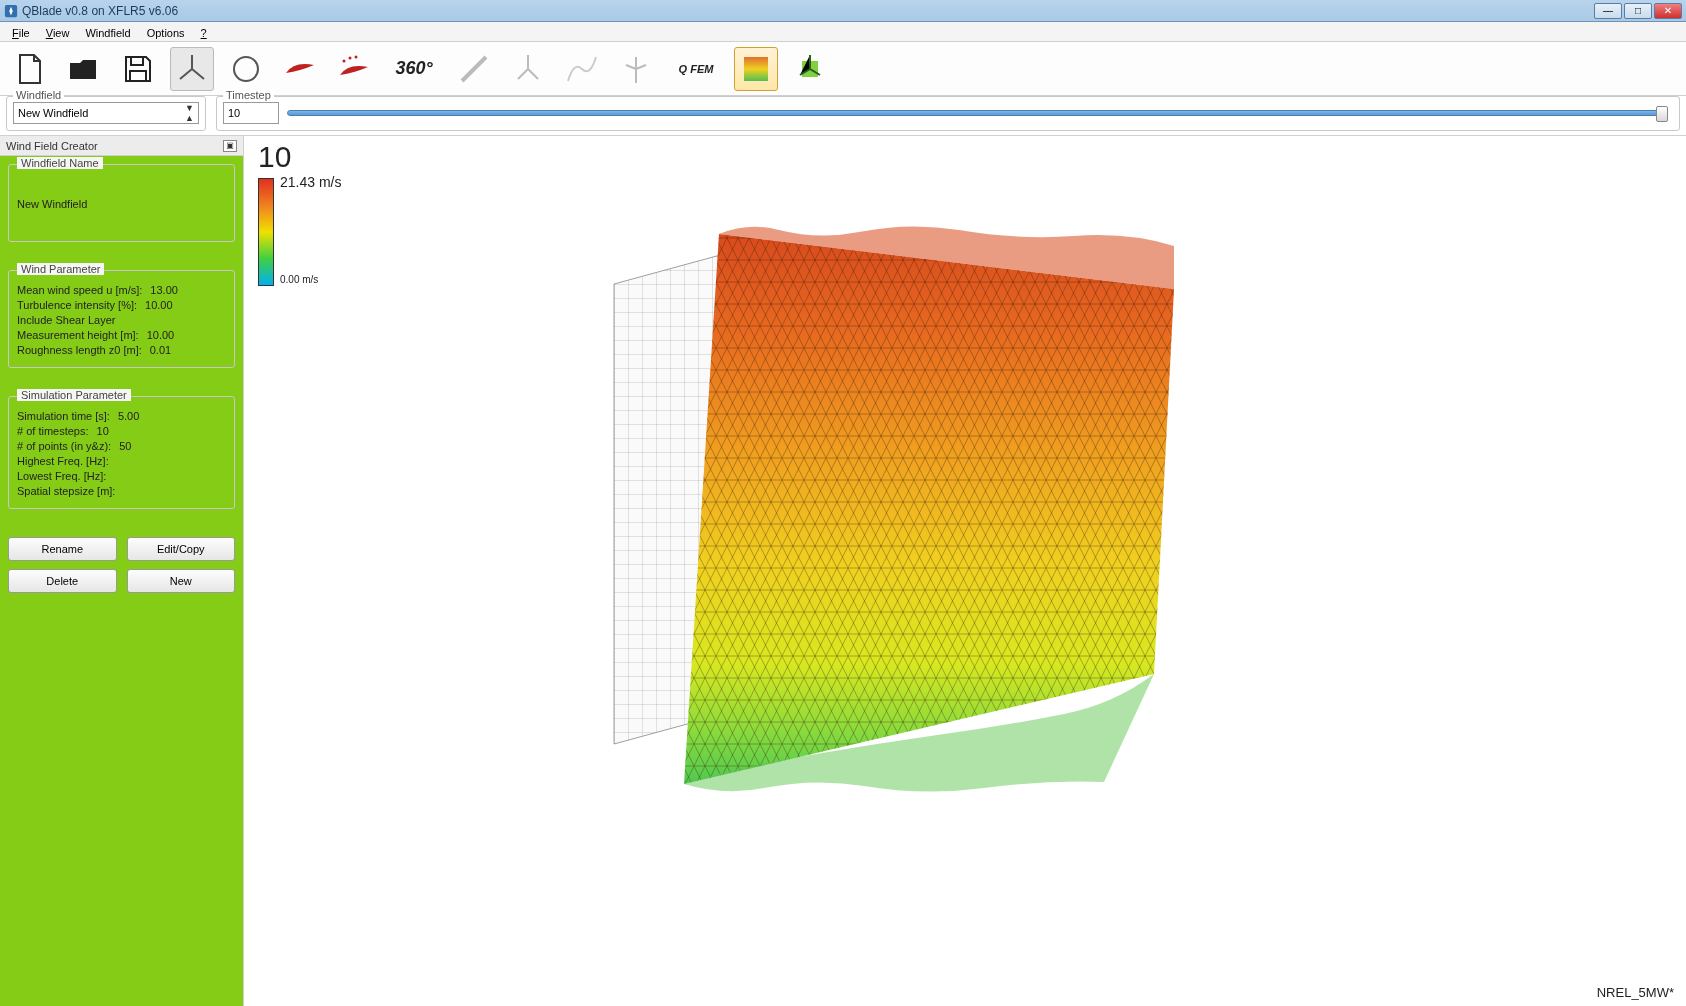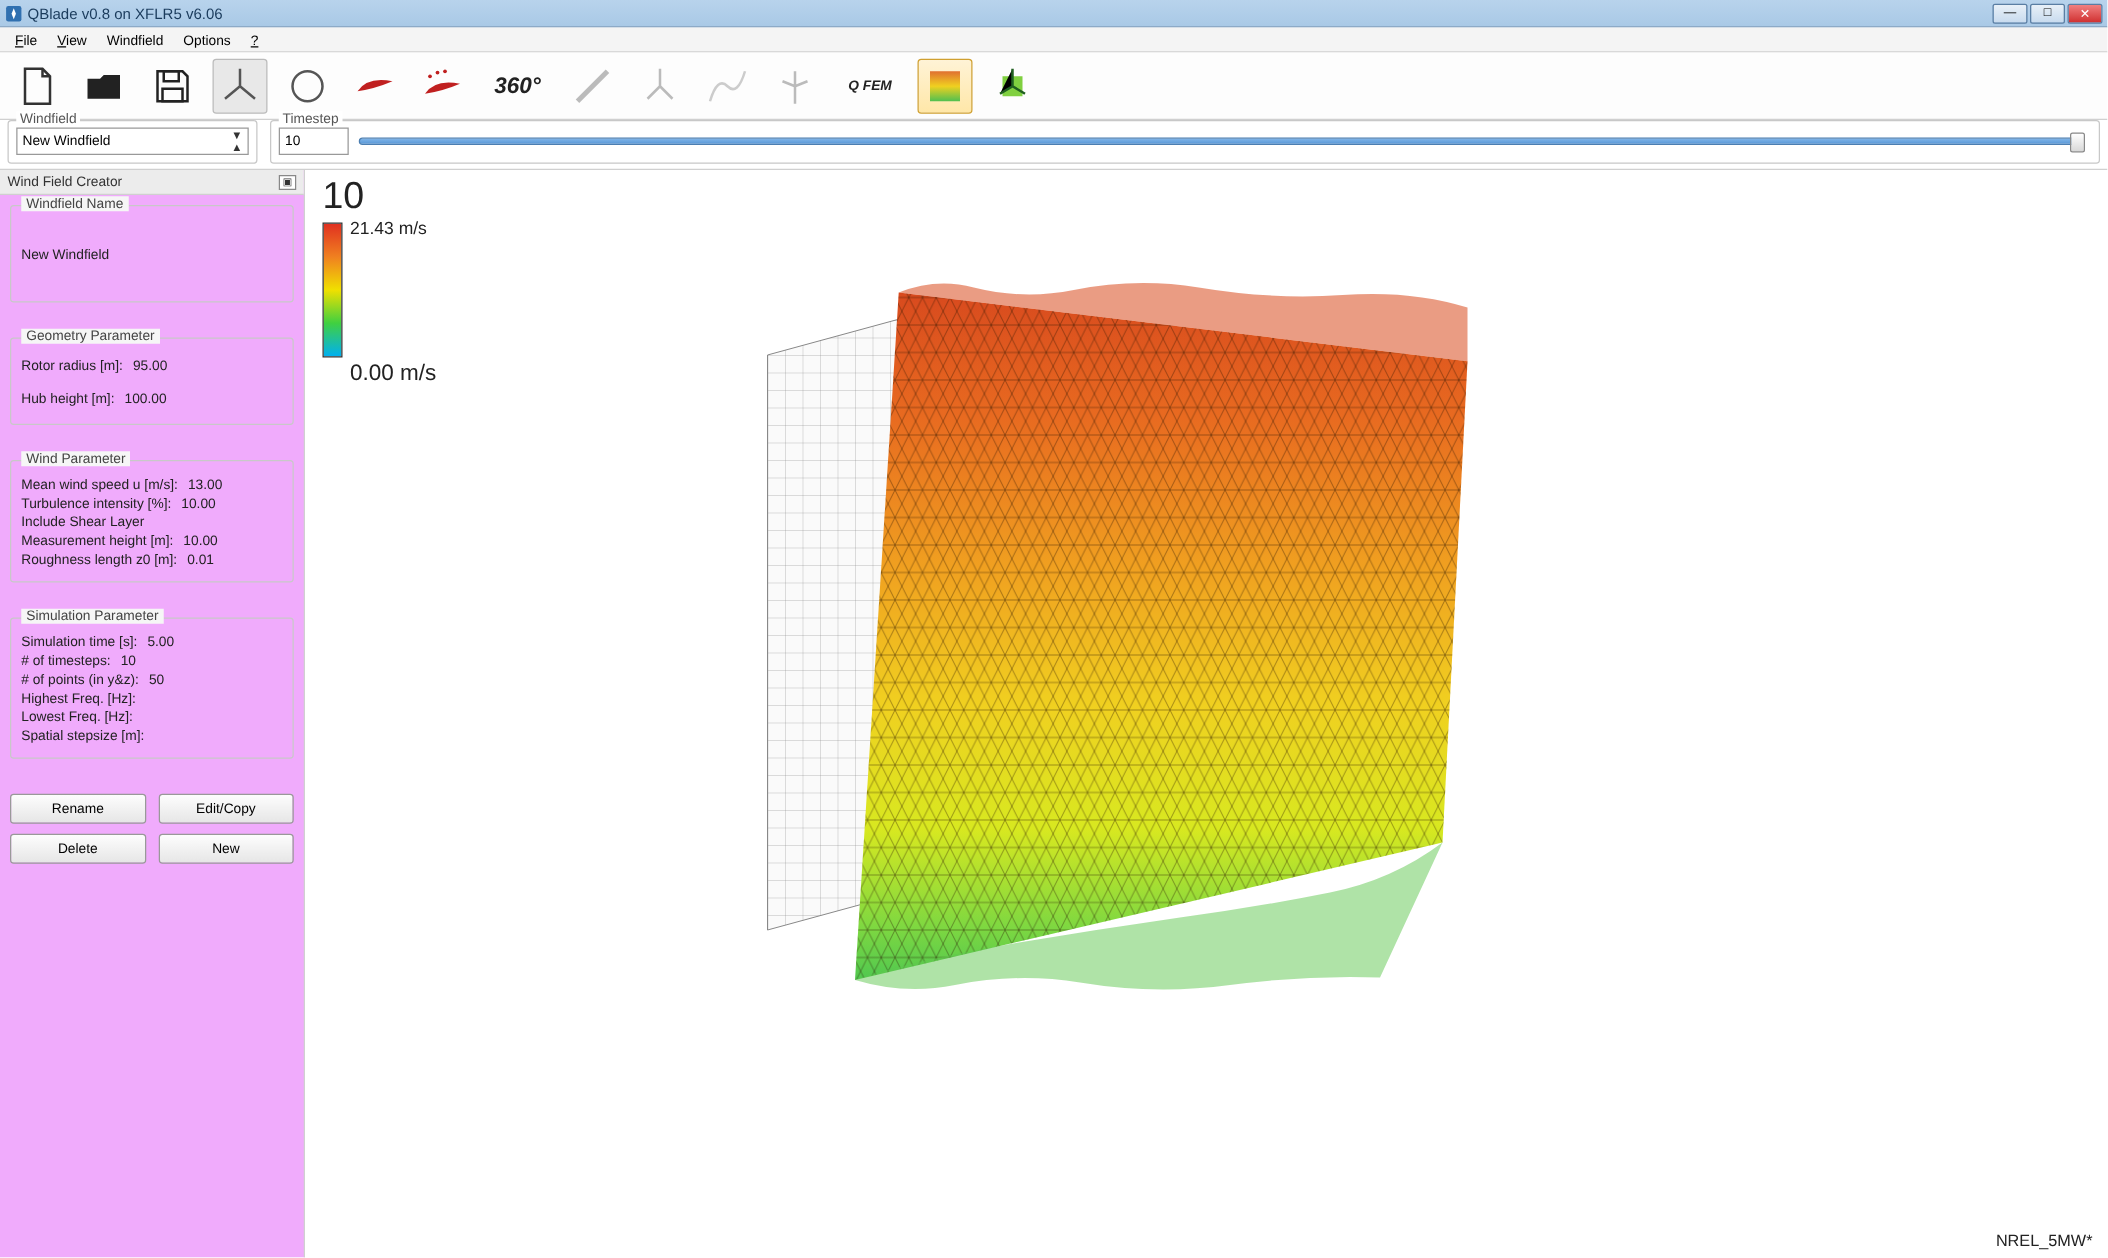--- a/index.html
+++ b/index.html
@@ -33,38 +33,38 @@
 .ctrlgroup.windfield { width: 200px; }
 .ctrlgroup.timestep { flex: 1; gap: 8px; }
 .combo { width: 100%; height: 22px; border: 1px solid #999; background: #fff; padding: 0 4px; display: flex; align-items: center; justify-content: space-between; }
 .combo .arrow { font-size: 9px; color: #333; }
 .tsinput { width: 56px; height: 22px; border: 1px solid #999; padding: 0 4px; background:#fff; }
 .slider-track { flex: 1; height: 6px; background: linear-gradient(#7fb4e8,#5a99d8); border: 1px solid #4b7eb1; border-radius: 3px; position: relative; margin-right: 10px; }
 .slider-thumb { position: absolute; right: -6px; top: -5px; width: 12px; height: 16px; background: linear-gradient(#fff,#d8d8d8); border: 1px solid #888; border-radius: 2px; }
 
 
 .main { display: flex; height: 870px; }
-.sidebar { width: 244px; border-right: 1px solid #d0d0d0; background: #f0abfc; display: flex; flex-direction: column; }
+.sidebar { width: 244px; border-right: 1px solid #d0d0d0; background: #84cc16; display: flex; flex-direction: column; }
 .panelhead { height: 20px; background: #ececec; border-bottom: 1px solid #d0d0d0; display: flex; align-items: center; padding: 0 6px; font-size: 11px; color: #333; justify-content: space-between;}
 .panelhead .dock { width: 14px; height: 12px; border: 1px solid #888; font-size: 8px; text-align: center; line-height: 10px; background:#fff;}
 .panelbody { padding: 8px; overflow: auto; }
 .fieldset { border: 1px solid #c8c8c8; border-radius: 3px; padding: 10px 8px 8px 8px; position: relative; margin-bottom: 28px; }
 .fieldset .legend { position: absolute; top: -8px; left: 8px; background: #f6f6f6; padding: 0 4px; color: #444; }
 .fieldset .row { display: flex; justify-content: flex-start; gap: 8px; margin: 3px 0; color: #222; }
 .fieldset .row .lbl { }
 .fieldset .row .val { }
 .btnrow { display: flex; gap: 10px; margin-top: 4px; }
 .qbtn { flex: 1; height: 24px; border: 1px solid #999; background: linear-gradient(#fdfdfd,#e6e6e6); border-radius: 3px; cursor: pointer; }
 
 
 .canvas { flex: 1; position: relative; background: #fff; }
 .ts-big { position: absolute; left: 14px; top: 4px; font-size: 30px; color: #222; }
 .legendbar { position: absolute; left: 14px; top: 42px; width: 16px; height: 108px; background: linear-gradient(to bottom, #e03020, #f08020, #f0e000, #40d040, #00b0f0); border: 1px solid #333; }
 .leg-top { position: absolute; left: 36px; top: 38px; font-size: 14px; color: #222; }
-.leg-bot { position: absolute; left: 36px; top: 152px; font-size: 18px; color: #222; }
+.leg-bot { position: absolute; left: 36px; top: 138px; font-size: 10px; color: #222; }
 .projlabel { position: absolute; right: 12px; bottom: 6px; font-size: 13px; color: #222; }
 
 
 .surface { position: absolute; left: 340px; top: 58px; width: 650px; height: 620px; }
 .surface svg { width: 100%; height: 100%; }
 
 </style>
 </head>
 <body>
 
@@ -201,31 +201,20 @@
     <div class="panelbody">
       <div class="fieldset">
         <span class="legend">Windfield Name</span>
         <div style="height:20px"></div>
         <div class="row">
             <span>New Windfield</span>
           </div>
         <div style="height:20px"></div>
       </div>
 
-      <div class="fieldset">
-        <span class="legend">Geometry Parameter</span>
-        <div class="row" style="margin-top:6px;margin-bottom:14px;">
-            <span class="lbl">Rotor radius [m]:</span>
-            <span class="val">95.00</span>
-          </div>
-        <div class="row" style="margin-bottom:6px;">
-            <span class="lbl">Hub height [m]:</span>
-            <span class="val">100.00</span>
-          </div>
-      </div>
 
       <div class="fieldset">
         <span class="legend">Wind Parameter</span>
         <div class="row">
             <span class="lbl">Mean wind speed u [m/s]:</span>
             <span class="val">13.00</span>
           </div>
         <div class="row">
             <span class="lbl">Turbulence intensity [%]:</span>
             <span class="val">10.00</span>

